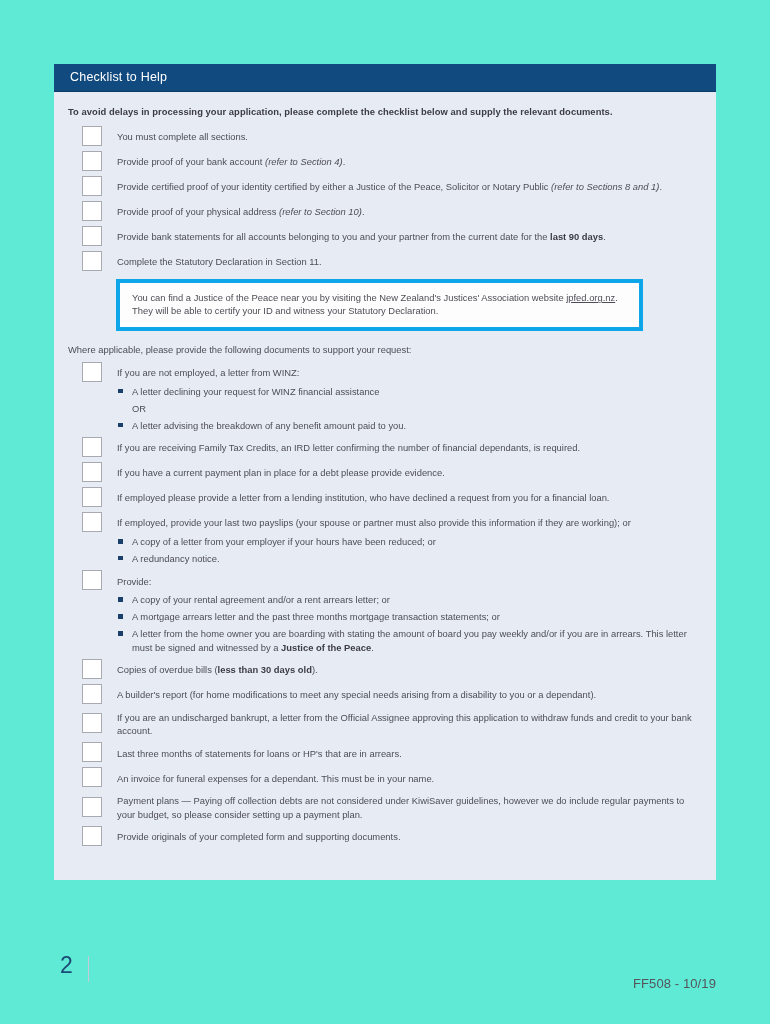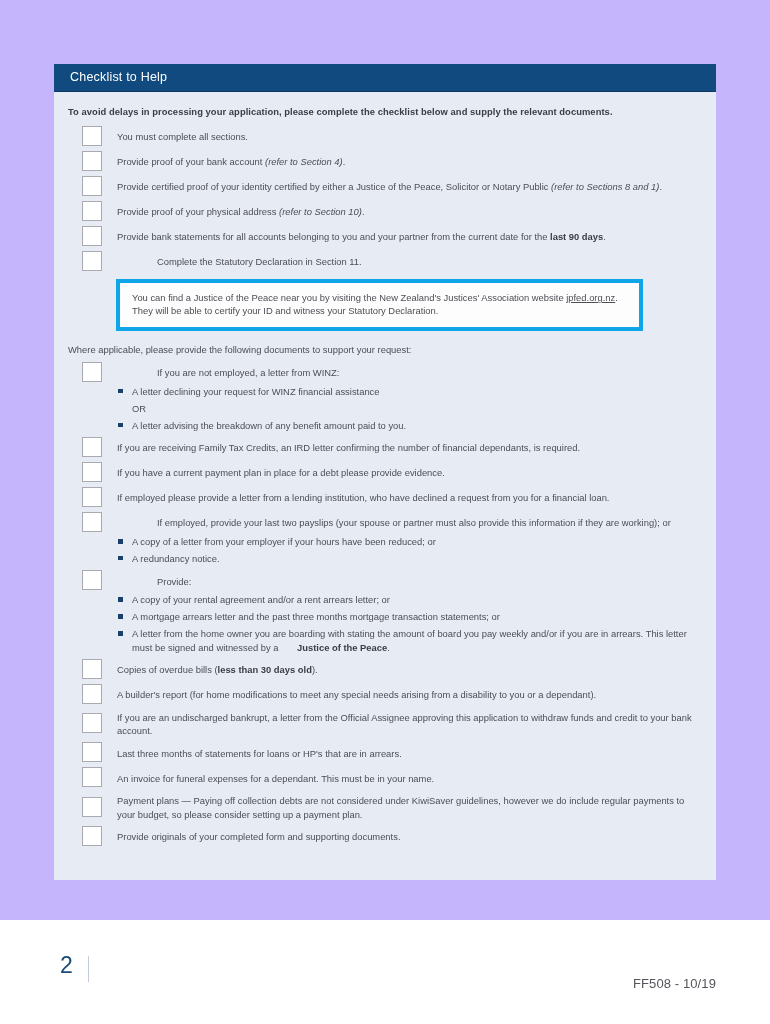--- a/index.html
+++ b/index.html
@@ -11,22 +11,22 @@
     height: 1024px;
     background: #ffffff;
     font-family: "Liberation Sans", sans-serif;
     color: #4d4d55;
     overflow: hidden;
   }
 
   .page {
     position: relative;
     width: 770px;
-    height: 920px;
-    background: #c4b5fd;
+    height: 1024px;
+    background: #5eead4;
   }
 
   
   .panel {
     position: absolute;
     left: 54px;
     top: 64px;
     width: 662px;
     background: #e7ecf4;
   }
@@ -58,21 +58,21 @@
     color: #4d4d55;
     margin: 13px 0 7px 0;
   }
 
   
   .row {
     display: flex;
     align-items: center;
     margin-bottom: 5px;
   }
-  .row.tight { margin-bottom: 3px; gap: 40px; }
+  .row.tight { margin-bottom: 3px; }
 
   .checkbox {
     flex: 0 0 auto;
     width: 20px;
     height: 20px;
     background: #ffffff;
     border: 1px solid #a9a9b2;
     margin: 0 0 0 14px;
     box-sizing: border-box;
   }
@@ -105,21 +105,21 @@
   }
   .sublist li .sq {
     position: absolute;
     left: 50px;
     top: 4px;
     width: 4.5px;
     height: 4.5px;
     background: #1b3f6b;
   }
   .sublist li.plain { padding-left: 64px; }
-  .sublist li b { font-weight: bold; color: #3c3c45; margin-left: 16px; }
+  .sublist li b { font-weight: bold; color: #3c3c45; }
 
   
   .callout {
     background: #fdfdfd;
     border: 4px solid #0ea5e9;
     margin: 8px 0 0 48px;
     padding: 8px 12px 9px 12px;
     font-size: 9.4px;
     line-height: 13.4px;
     color: #4d4d55;

